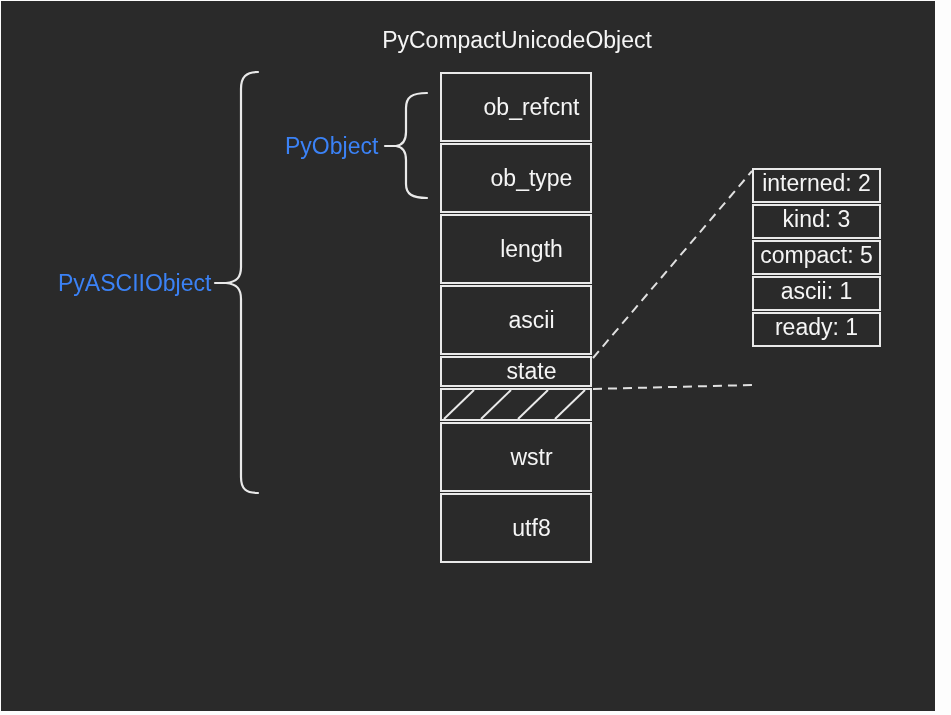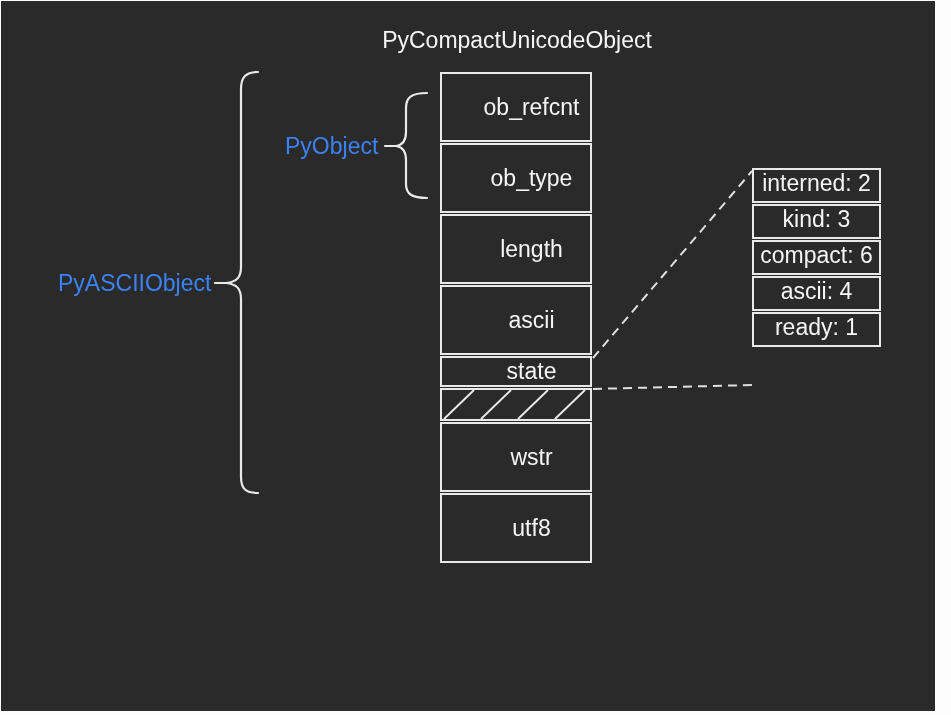--- a/index.html
+++ b/index.html
@@ -99,24 +99,24 @@
     </div>
 
     <div class="bitbox">
       <div class="bitcell">
           <span>interned: 2</span>
         </div>
       <div class="bitcell">
           <span>kind: 3</span>
         </div>
       <div class="bitcell">
-          <span>compact: 6</span>
+          <span>compact: 5</span>
         </div>
       <div class="bitcell">
-          <span>ascii: 4</span>
+          <span>ascii: 1</span>
         </div>
       <div class="bitcell">
           <span>ready: 1</span>
         </div>
     </div>
 
   </div>
 </div>
 
 </body></html>

